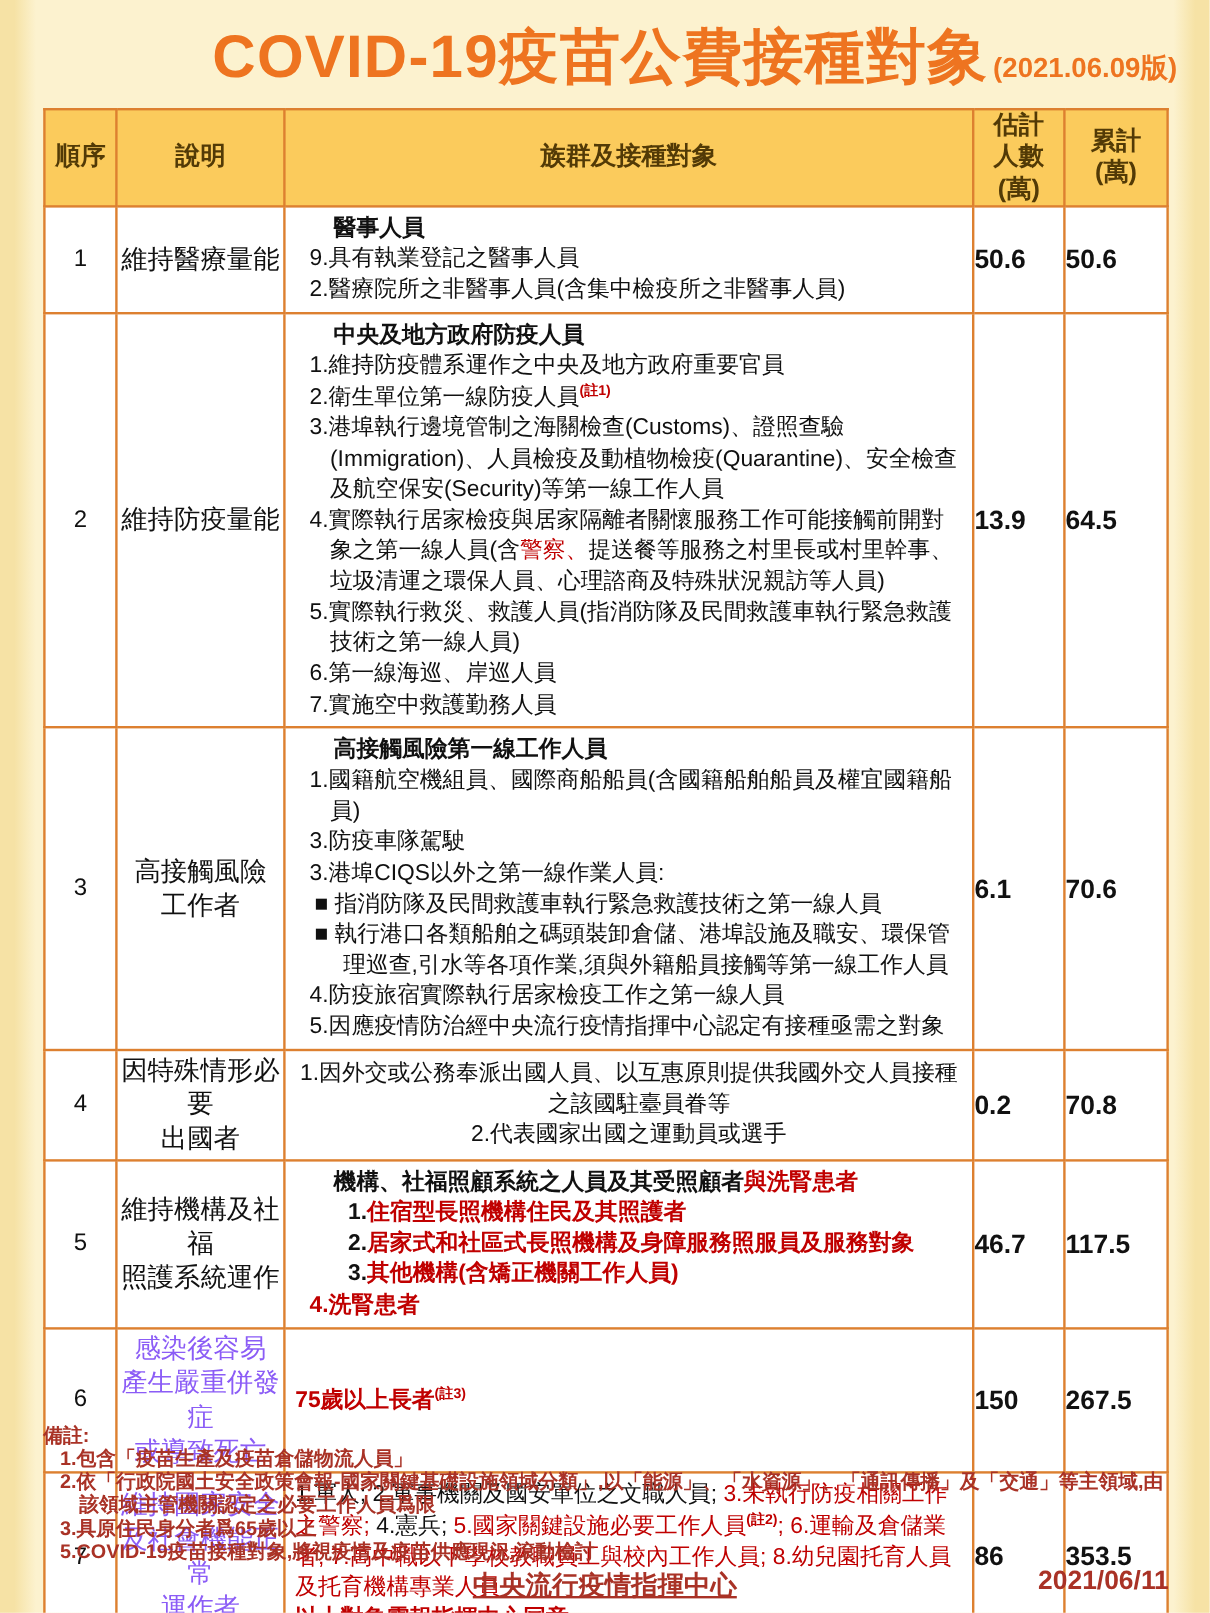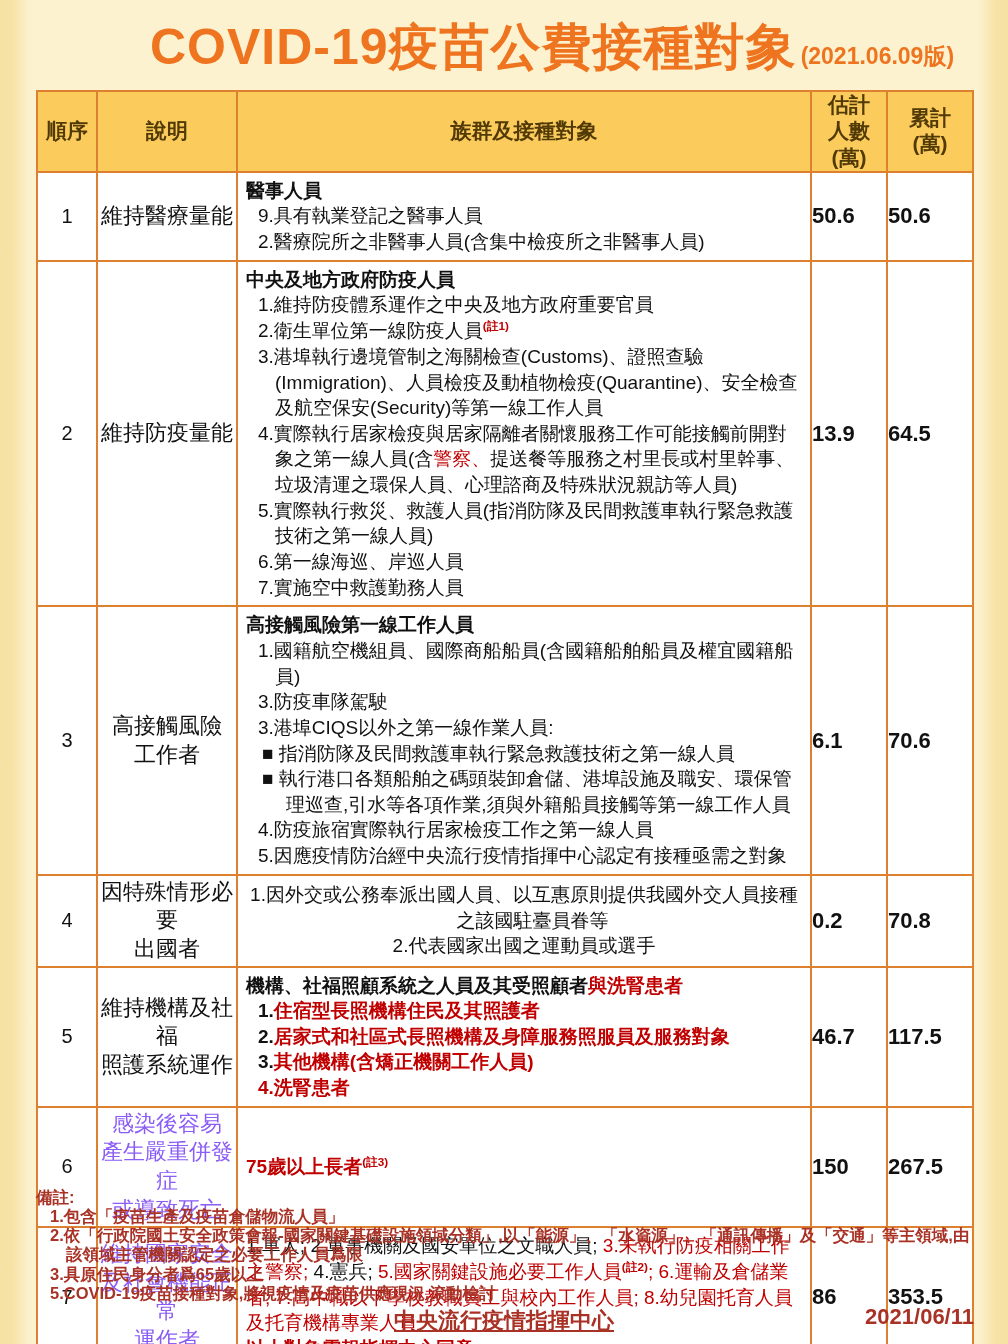--- a/index.html
+++ b/index.html
@@ -4,21 +4,21 @@
 <style>
   * { margin:0; padding:0; box-sizing:border-box; }
   html,body { width:1008px; height:1344px; }
   body {
     font-family:"Liberation Sans","DejaVu Sans",sans-serif;
     background:linear-gradient(90deg,#f6e2a5 0px,#f6e2a5 12px,#fcf2cf 30px,#fcf2cf 978px,#f6e2a5 996px,#f6e2a5 1008px);
     position:relative; overflow:hidden;
   }
   .title-row {
     position:absolute; top:14px; left:0; width:1008px;
-    text-align:left; padding-left:150px; white-space:nowrap;
+    text-align:center; padding-left:150px; white-space:nowrap;
   }
   .title-main {
     font-size:50px; font-weight:bold; color:#ee7420; letter-spacing:1px;
   }
   .title-version {
     font-size:23px; font-weight:bold; color:#ee7420; margin-left:4px;
   }
   table.main {
     position:absolute; left:36px; top:90px; width:936px;
     border-collapse:collapse; table-layout:fixed;
@@ -46,21 +46,21 @@
   }
   td.desc.red { color:#8b5cf6;margin-top:15px; }
   td.target { padding:5px 8px; font-size:19px; line-height:1.35; color:#111; }
   td.num { text-align:left; font-size:22px; font-weight:bold; color:#111; }
   .line.h { font-weight:bold; }
   .line.i  { margin-left:12px; padding-left:17px; text-indent:-17px; }
   .line.i0 { padding-left:17px; text-indent:-17px;text-align:center; }
   .line.bl { margin-left:16px; padding-left:24px; text-indent:-24px; }
   .line.p  { }
   .line.lb { font-weight:bold; color:#c00000; }
-  span.b  { font-weight:bold; }
+  span.b  { font-weight:bold;margin-left:32px; }
   span.r  { color:#c00000; }
   span.rb { color:#c00000; font-weight:bold; }
   sup.note-ref { color:#c00000; font-weight:bold; font-size:0.62em; }
   .notes {
     position:absolute; left:36px; top:1188px; width:940px;
     color:#a93226; font-size:16.5px; font-weight:bold; line-height:1.16;
   }
   .notes .note-item { padding-left:30px; text-indent:-16px; }
   .footer-org {
     position:absolute; left:0; top:1306px; width:1008px; text-align:center;

